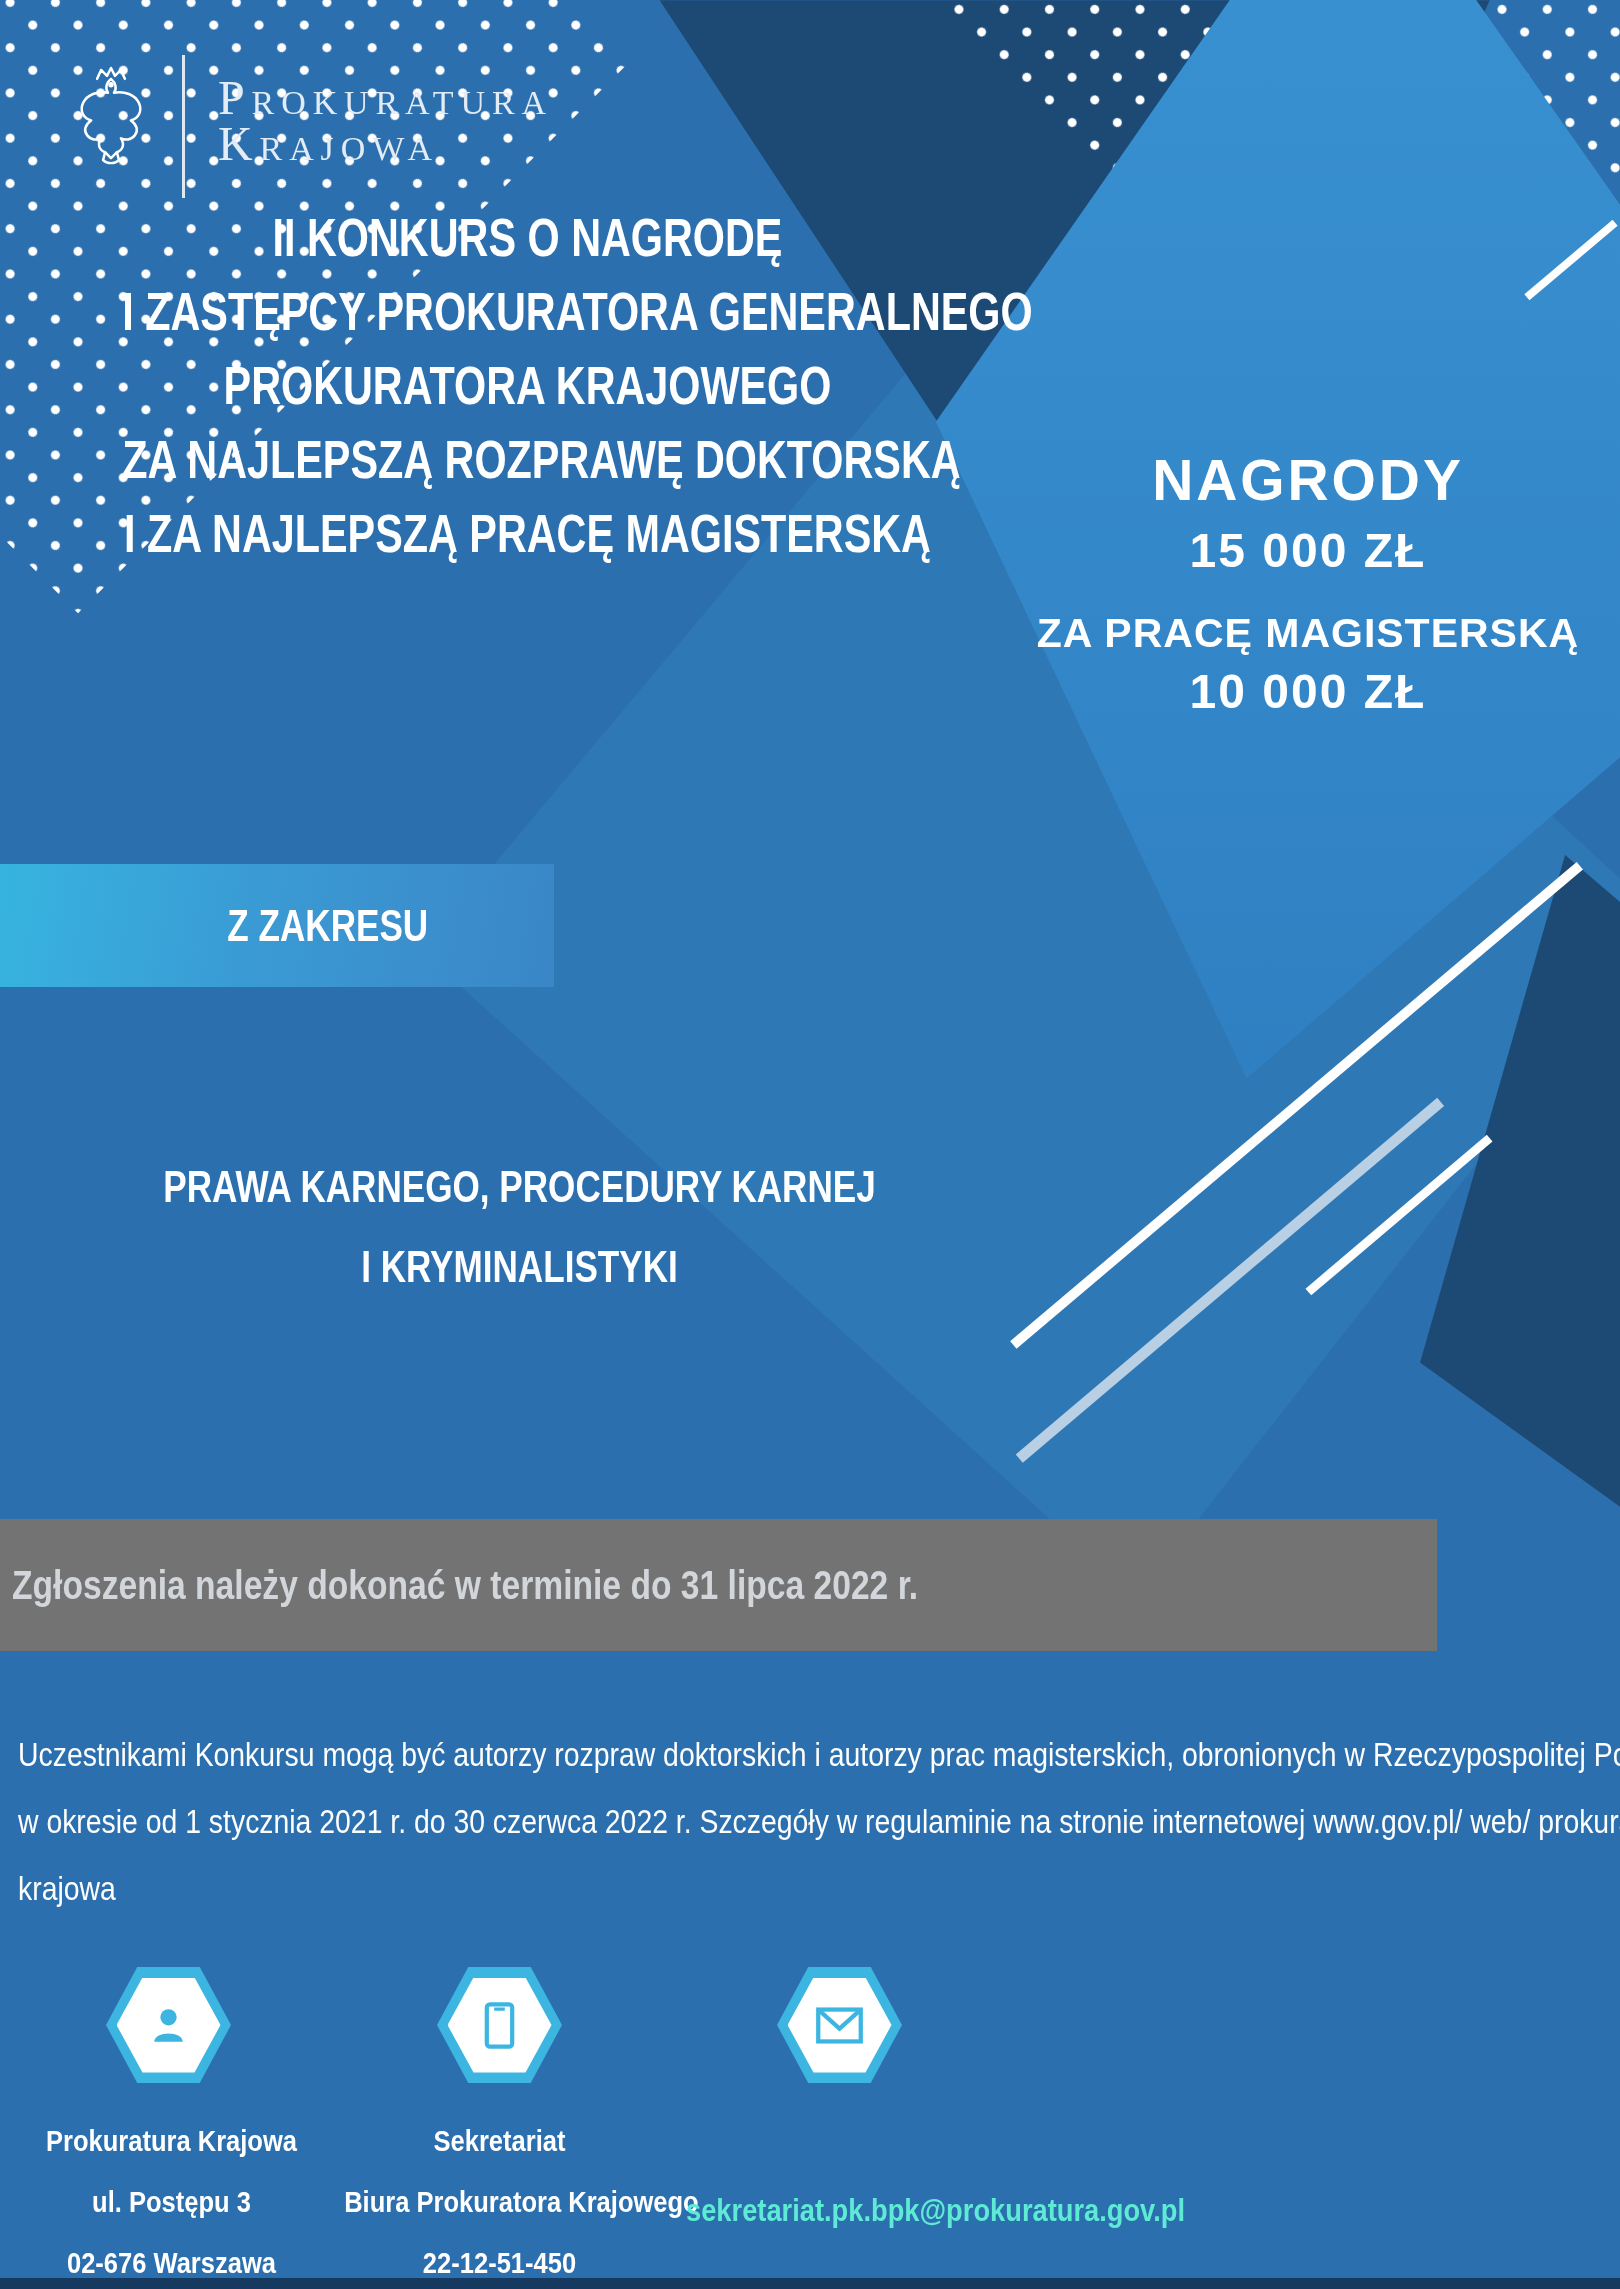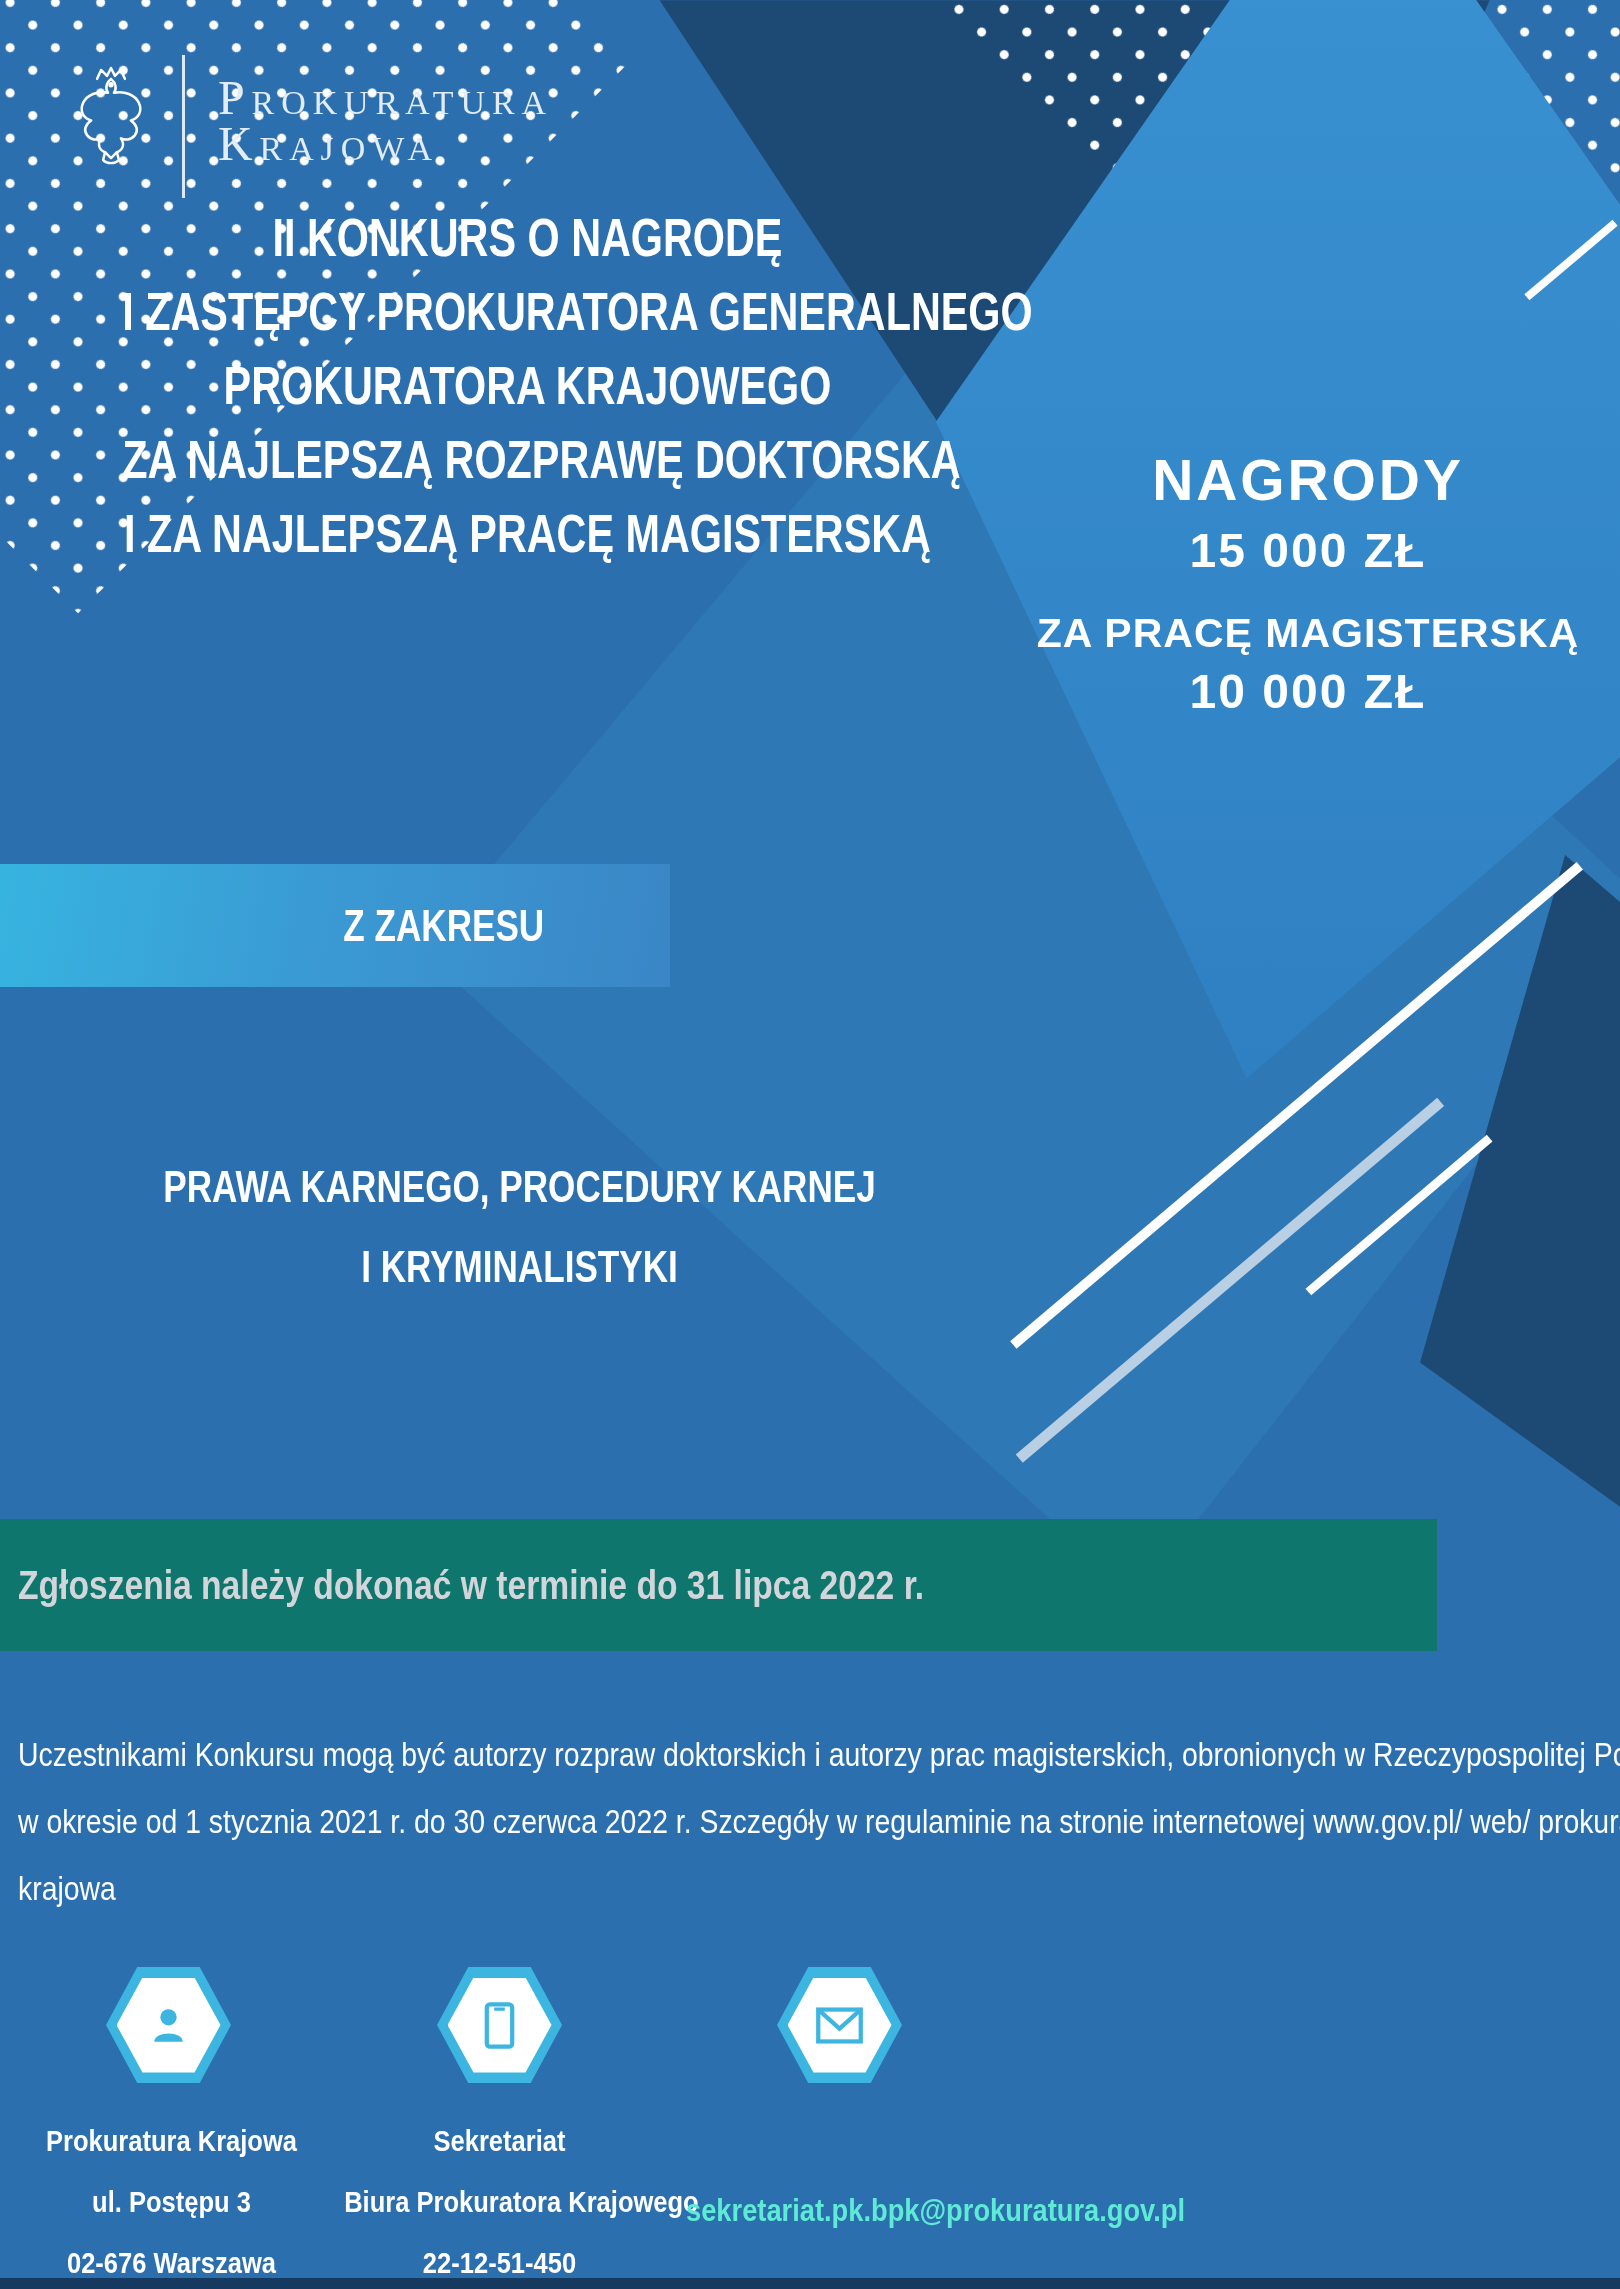--- a/index.html
+++ b/index.html
@@ -26,35 +26,35 @@
   .logo-sep{left:182px;top:55px;width:2.9px;height:143px;background:rgba(255,255,255,.85);}
   .logo-text{left:218px;top:75px;color:#e3ebf4;font-family:"Liberation Serif","DejaVu Serif",serif;
     font-variant:small-caps;font-size:48px;line-height:46px;letter-spacing:6.9px;white-space:nowrap;}
 
   
   .cond{display:block;transform:scaleX(.78);transform-origin:50% 50%;white-space:nowrap;}
   .cond-l{display:inline-block;transform:scaleX(.82);transform-origin:0 50%;white-space:nowrap;}
 
   .title-block{left:0;top:201px;width:1039px;color:#fff;font-weight:bold;
     font-size:53px;line-height:74px;text-align:center;margin-left:8px;}
-  .scope-bar{left:0;top:864px;width:670px;height:123px;
+  .scope-bar{left:0;top:864px;width:554px;height:123px;
     background:linear-gradient(100deg,#37b4e0 0%,#3a9bd4 45%,#3a86c6 100%);
     display:flex;align-items:center;justify-content:flex-end;padding-right:98px;box-sizing:border-box;}
   .scope-label{color:#fff;font-weight:bold;font-size:45px;}
   .subject-block{left:0;top:1147px;width:1039px;color:#fff;font-weight:bold;
     font-size:45px;line-height:80px;text-align:center;}
 
   .awards{left:1014px;top:446px;width:588px;text-align:center;color:#fff;}
   .awards-heading{font-size:57px;line-height:69px;font-weight:bold;letter-spacing:2.9px;}
   .award-cat{font-size:41px;line-height:45px;font-weight:bold;letter-spacing:1px;}
   .award-amt{font-size:48px;line-height:71px;font-weight:bold;letter-spacing:2px;}
   .mt1{margin-top:101px;} .mt2{margin-top:25px;}
 
-  .deadline-bar{left:0;top:1519px;width:1437px;height:132px;background:#0f766e;
-    display:flex;align-items:center;padding-left:18px;box-sizing:border-box;}
+  .deadline-bar{left:0;top:1519px;width:1437px;height:132px;background:#737373;
+    display:flex;align-items:center;padding-left:12px;box-sizing:border-box;}
   .deadline-text{color:#d2d6da;font-weight:bold;font-size:41px;}
 
   .eligibility{left:17.6px;top:1721px;width:1598px;color:#fdfefe;
     font-size:33px;line-height:67px;font-weight:normal;}
 
   
   .hex{position:absolute;width:125px;height:116px;
     clip-path:polygon(25% 0%,75% 0%,100% 50%,75% 100%,25% 100%,0% 50%);
     background:#3cb6e1;display:flex;align-items:center;justify-content:center;}
   .hex-inner{width:104px;height:95px;

